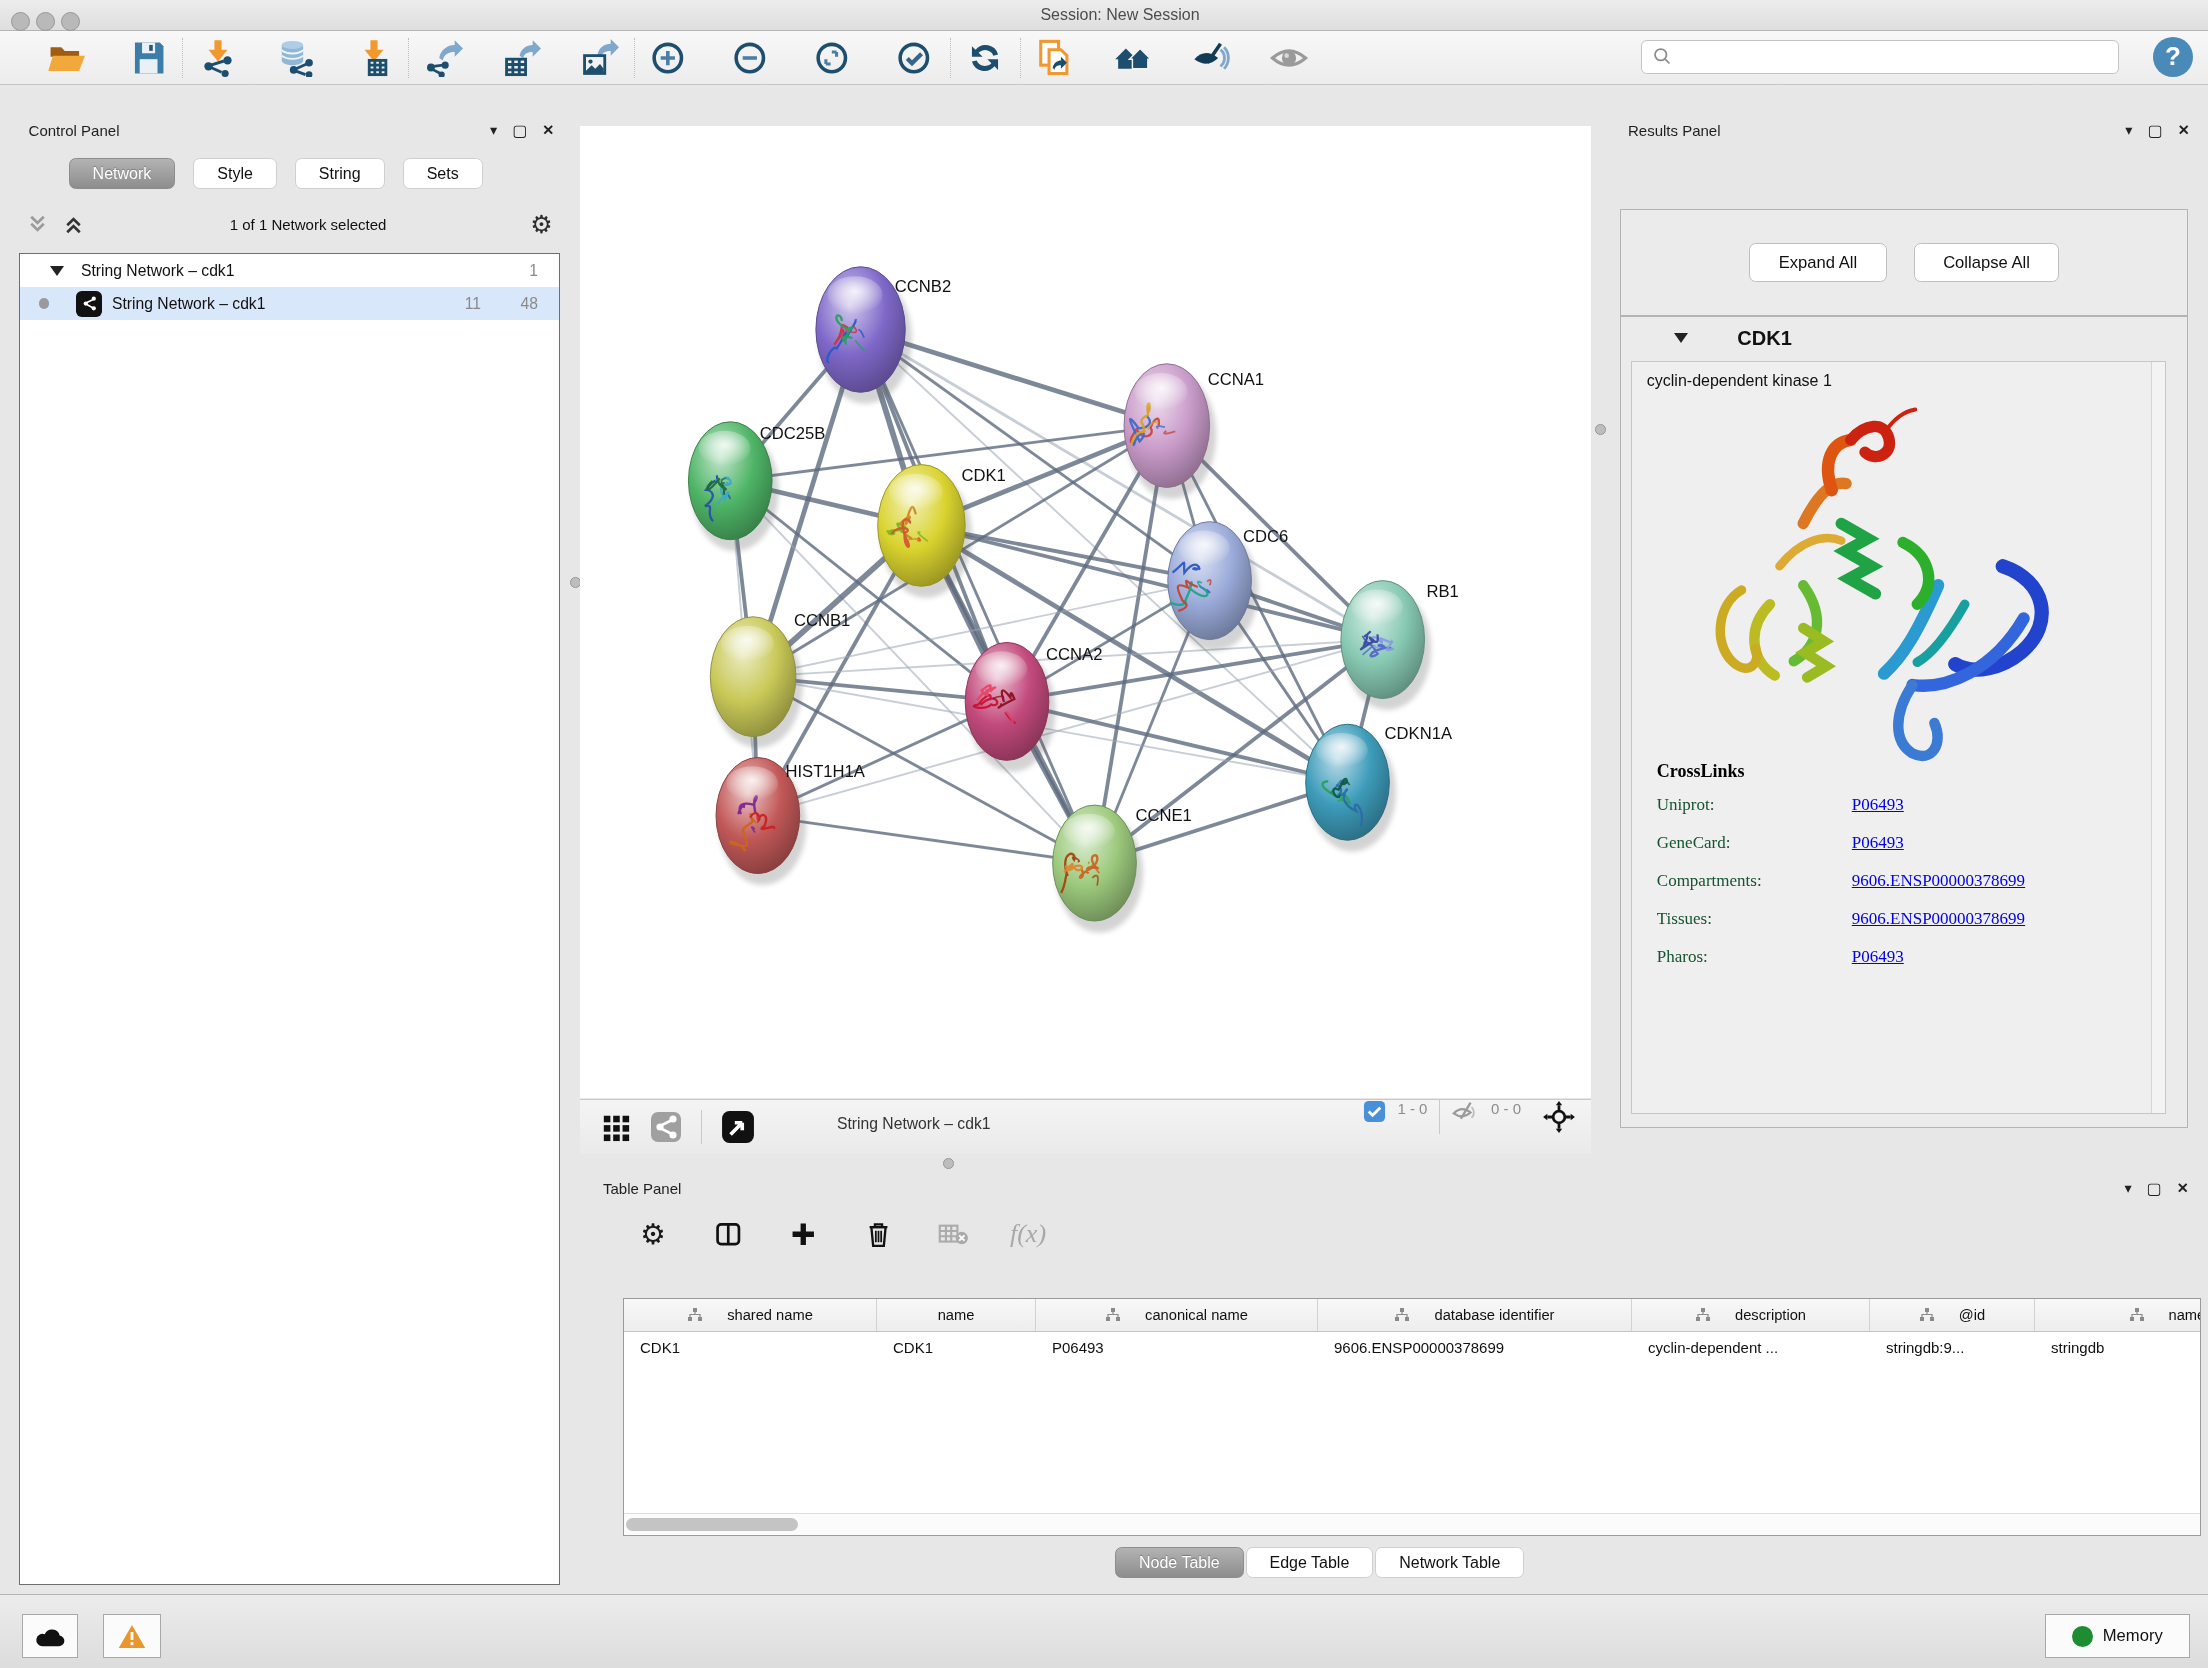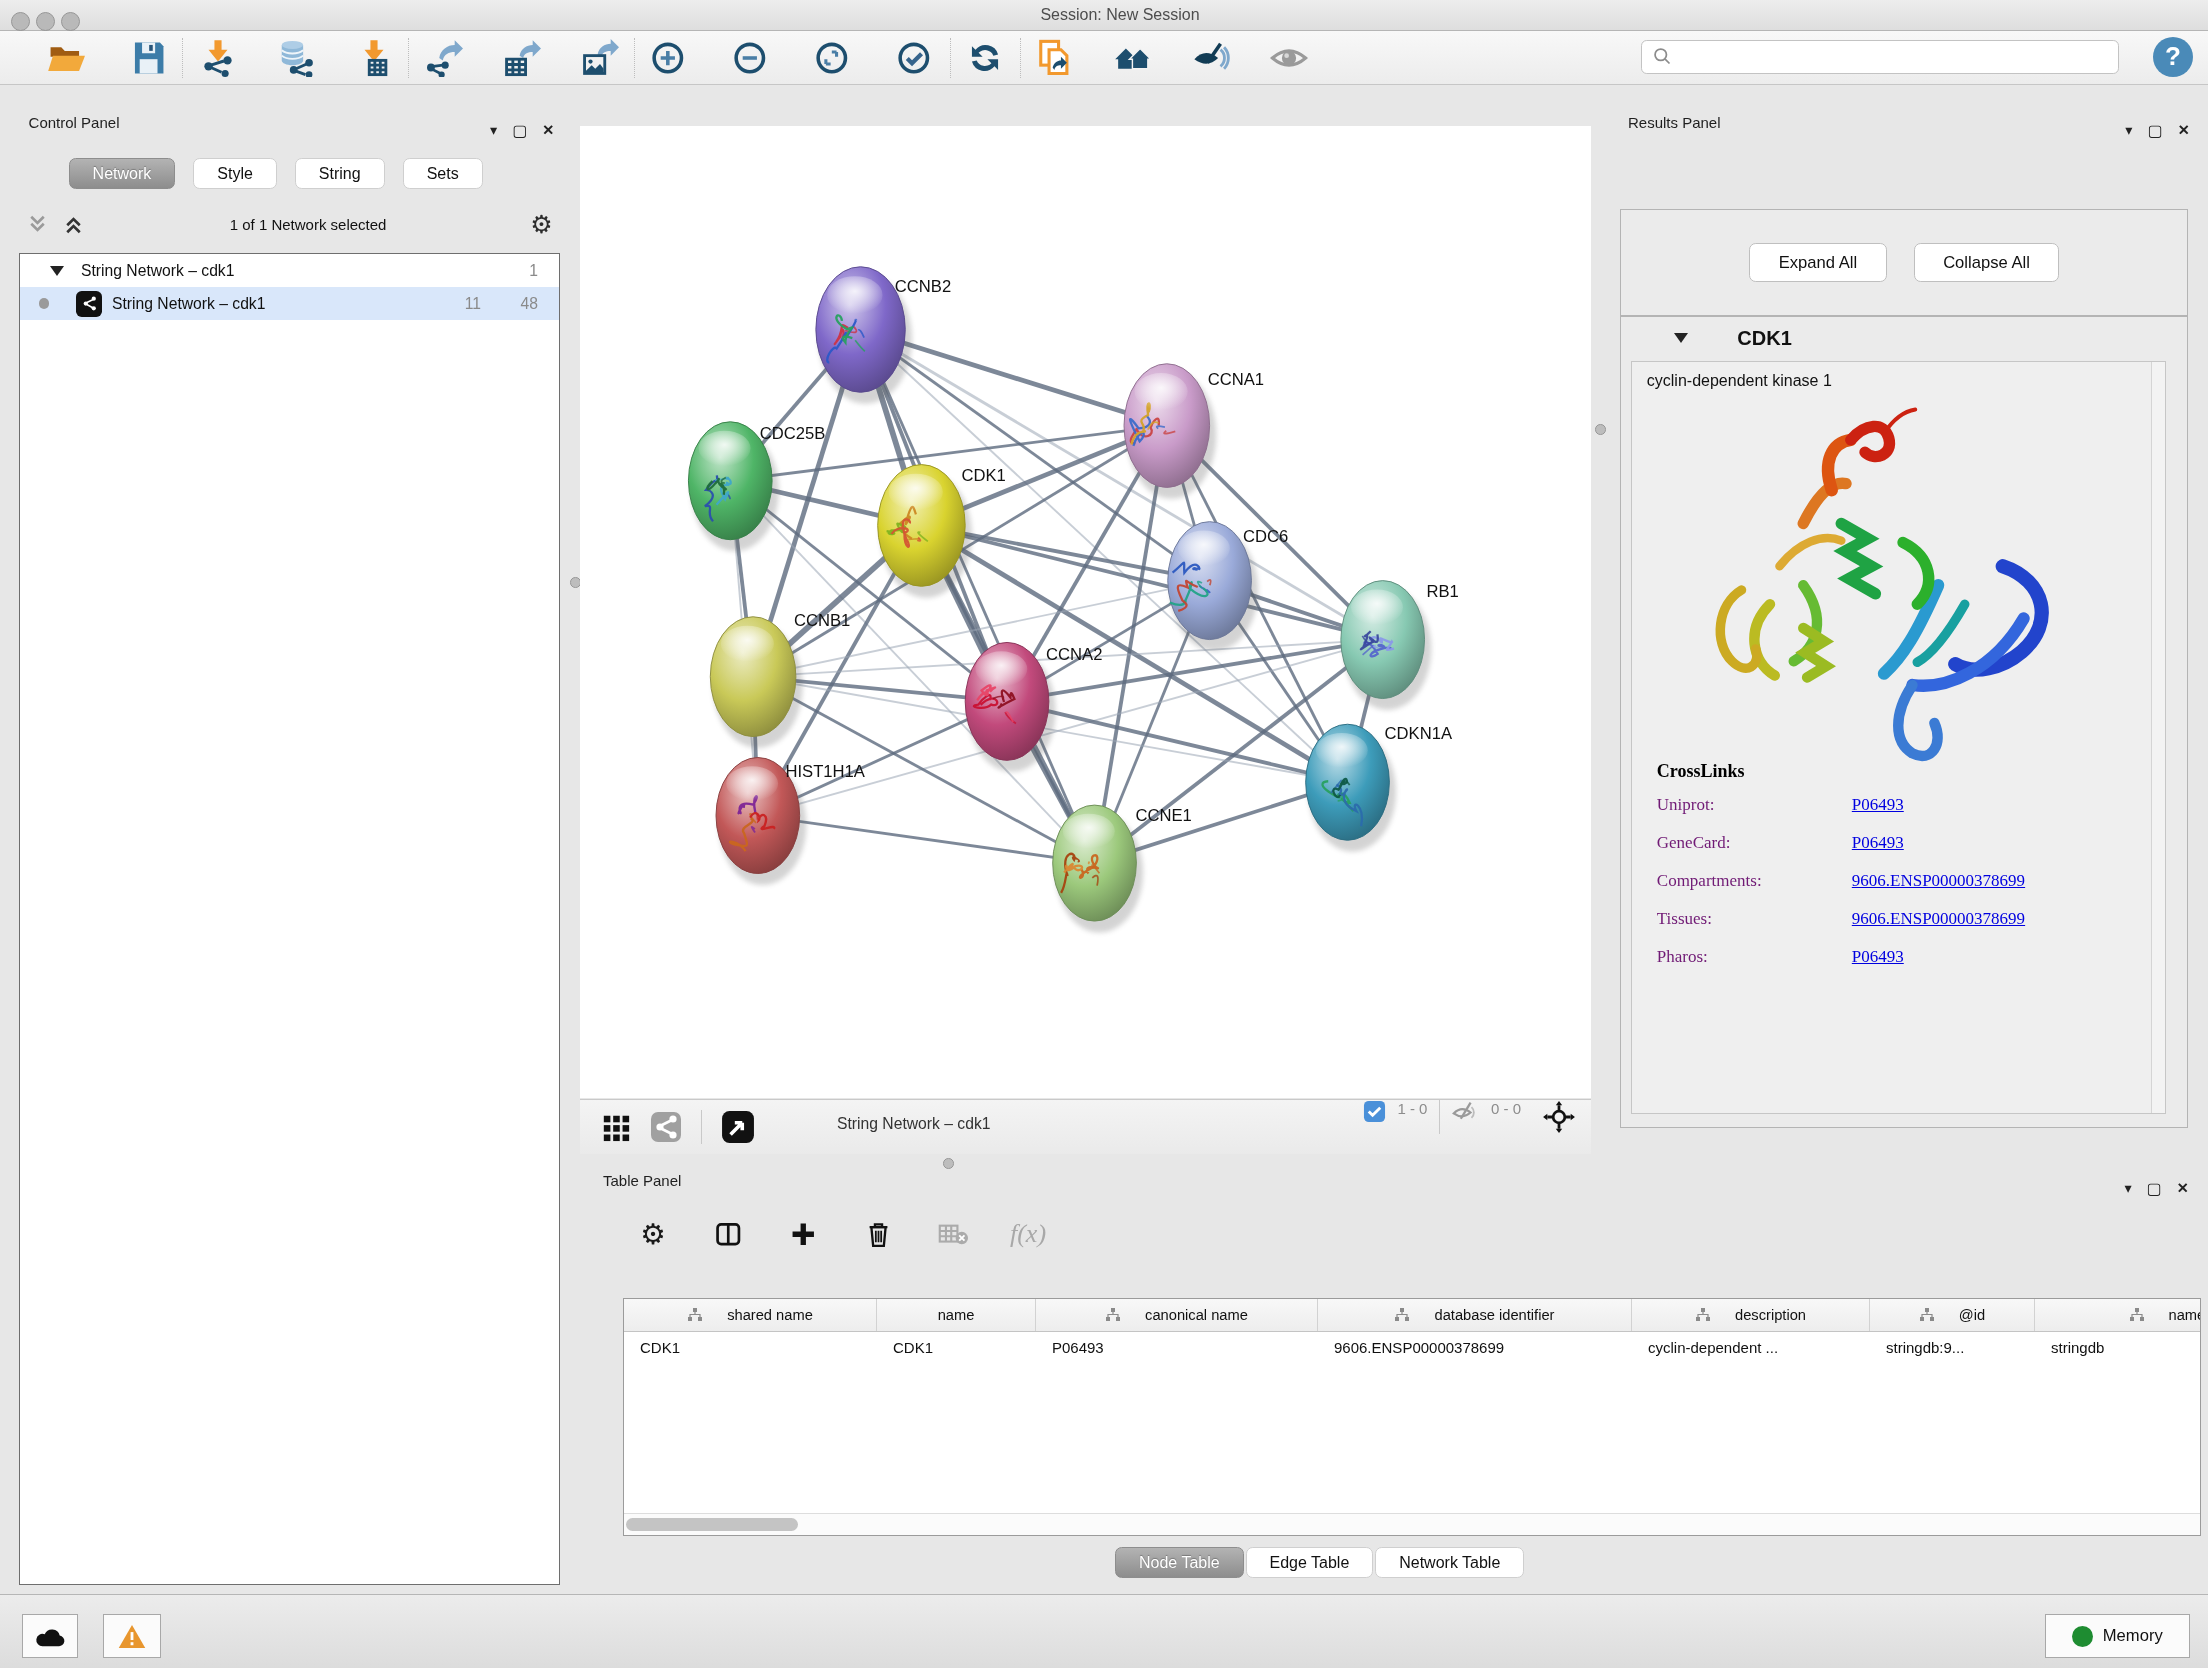--- a/index.html
+++ b/index.html
@@ -20,21 +20,21 @@
   .tbi{width:44px;height:44px;display:flex;align-items:center;justify-content:center;flex:0 0 auto;}
   .tbi svg{width:38px;height:38px;}
   .tsep{width:0;height:40px;border-left:1.9px dotted #bdbdbd;margin:0 12.4px;flex:0 0 auto;}
   .searchbox{position:absolute;left:1641px;top:8.6px;width:466px;height:32px;background:#fff;
      border:1px solid #c3c3c3;border-radius:5.7px;display:flex;align-items:center;padding-left:9.5px;}
   .searchbox input{border:none;outline:none;font-size:15px;width:409px;background:transparent;}
   .helpbtn{position:absolute;left:2153px;top:5.7px;width:40px;height:40px;border-radius:50%;
      background:#4a8ab8;color:#fff;font-size:26px;font-weight:bold;display:flex;
      align-items:center;justify-content:center;}
   
-  .phead{display:flex;font-size:15px;color:#1f1f1f;height:32px;gap:26px;}
+  .phead{display:flex;align-items:center;font-size:15px;color:#1f1f1f;height:32px;gap:26px;}
   .pctrl{margin-left:auto;display:flex;align-items:center;gap:15px;color:#222;}
   .pctrl .g{font-size:14.3px;cursor:default;}
   .tabbtn{padding:5.7px 23px;border-radius:6.7px;background:#fff;border:1px solid #cfcfcf;
      font-size:16px;color:#111;}
   .tabbtn.sel{background:linear-gradient(#b3b3b3,#8d8d8d);color:#fff;border:1px solid #8d8d8d;
      text-shadow:0 -1px 1px #777;}
   
   .cpanel{position:absolute;left:7.6px;top:114px;width:560px;height:1480px;}
   .cpanel .phead{padding:0 13.3px 0 21px;}
   .cp-tabs{position:absolute;left:61px;top:44px;display:flex;gap:18px;}
@@ -69,21 +69,21 @@
      border:1px solid #b4b4b4;}
   .rp-secthead{height:42px;display:flex;align-items:center;font-size:20px;font-weight:bold;color:#111;}
   .rp-inner{position:absolute;left:9.5px;top:44px;width:533px;height:751px;background:#efefef;
      border:1px solid #c6c6c6;}
   .rp-desc{padding:9.5px 0 0 15px;font-size:16px;color:#111;}
   .rp-scroll{position:absolute;right:0;top:0;width:12.4px;height:100%;background:#f3f3f3;
      border-left:1px solid #d5d5d5;}
   .xl{font-family:"Liberation Serif",serif;position:absolute;left:25px;top:399px;width:495px;}
   .xl-h{font-size:18px;font-weight:bold;color:#000;margin-bottom:13.3px;}
   .xl-row{display:flex;margin-bottom:18px;font-size:17px;}
-  .xl-l{width:195px;color:#701a75;}
+  .xl-l{width:195px;color:#14532d;}
   .xl-a{color:#0000e0;text-decoration:underline;}
   
   .tpanel{position:absolute;left:580px;top:1172px;width:1622px;height:422px;}
   .tpanel .phead{padding:0 13.3px 0 23px;}
   .tp-tools{position:absolute;left:57px;top:46px;display:flex;align-items:center;gap:43px;}
   .tp-tools .ti{width:32px;height:32px;display:flex;align-items:center;justify-content:center;}
   .tbl{position:absolute;left:43px;top:126px;width:1576px;height:236px;background:#fff;
      border:1.9px solid #9b9b9b;overflow:hidden;}
   .thr{display:flex;height:32px;background:linear-gradient(#f8f8f8,#ededed);border-bottom:1px solid #c4c4c4;}
   .th{display:flex;align-items:center;justify-content:center;gap:24px;font-size:14.7px;color:#111;

